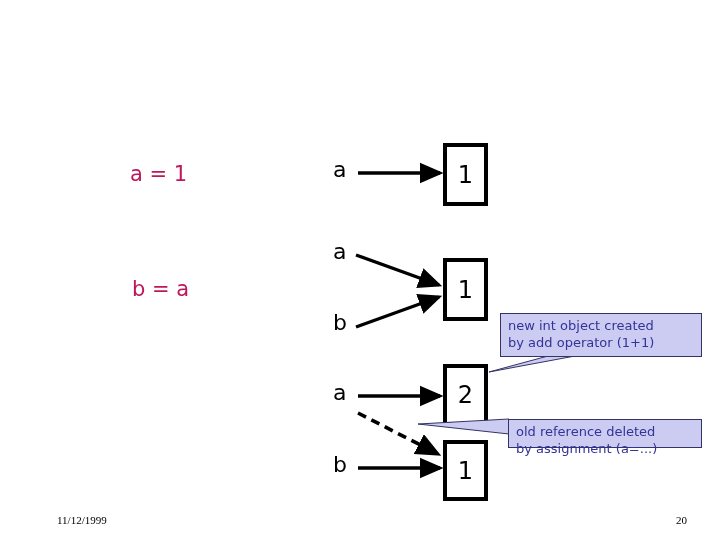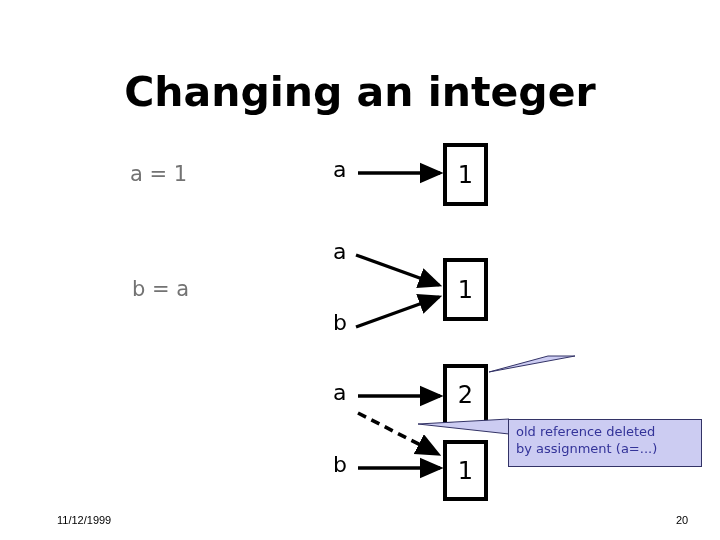--- a/index.html
+++ b/index.html
@@ -36,21 +36,21 @@
     color: #000000;
     white-space: nowrap;
   }
 
   
   .stmt {
     position: absolute;
     font-family: "DejaVu Sans", sans-serif;
     font-size: 21px;
     line-height: 24px;
-    color: #737373;
+    color: #be185d;
     white-space: pre;
   }
   #stmt-1 { left: 130px; top: 162px; }
   #stmt-2 { left: 132px; top: 277px; }
   #stmt-3 { left: 130px; top: 417px; }
 
   
   .varlabel {
     position: absolute;
     font-family: "DejaVu Sans", sans-serif;
@@ -100,41 +100,40 @@
     background: #ccccf2;
     border: 1px solid #333366;
     color: #333399;
     font-family: "DejaVu Sans", sans-serif;
     font-size: 13px;
     line-height: 17px;
     padding: 3px 6px 3px 7px;
     white-space: pre-line;
   }
   #callout-new { left: 500px; top: 313px; width: 202px; height: 44px; }
-  #callout-old { left: 508px; top: 419px; width: 194px; height: 48px; }
+  #callout-old { left: 508px; top: 419px; width: 194px; height: 29px; }
 
   
   .footer-item {
     position: absolute;
-    font-family: Liberation Sans, sans-serif;
+    font-family: Liberation Serif, serif;
     font-size: 11px;
     line-height: 14px;
     color: #000000;
     white-space: nowrap;
   }
   #footer-date { left: 57px; top: 513px; }
   #footer-copyright { left: 259px; top: 513px; }
   #footer-pagenum { left: 676px; top: 513px; }
 </style>
 </head>
 <body>
 
 <div id="slide">
 
-  <div id="slide-title">Changing an integer</div>
 
   <div id="stmt-1" class="stmt">a = 1</div>
   <div id="stmt-2" class="stmt">b = a</div>
 
   <div id="var-a1" class="varlabel">a</div>
   <div id="var-a2" class="varlabel">a</div>
   <div id="var-b2" class="varlabel">b</div>
   <div id="var-a3" class="varlabel">a</div>
   <div id="var-b3" class="varlabel">b</div>
 
@@ -160,19 +159,21 @@
 
     <line x1="358" y1="413" x2="438" y2="454" stroke="#000000" stroke-width="3.6" stroke-dasharray="9,6" marker-end="url(#ah)"></line>
 
     <line x1="358" y1="468" x2="440" y2="468" stroke="#000000" stroke-width="3.4" marker-end="url(#ah)"></line>
 
     <polygon points="489,372 548,356 575,356" fill="#ccccf2" stroke="#333366" stroke-width="1"></polygon>
 
     <polygon points="418,424 509,419 509,434" fill="#ccccf2" stroke="#333366" stroke-width="1"></polygon>
   </svg>
 
+  <div id="callout-new" class="callout">new int object created
+by add operator (1+1)</div>
   <div id="callout-old" class="callout">old reference deleted
 by assignment (a=...)</div>
 
   <div id="footer-date" class="footer-item">11/12/1999</div>
   <div id="footer-pagenum" class="footer-item">20</div>
 
 </div>
 
 </body></html>

